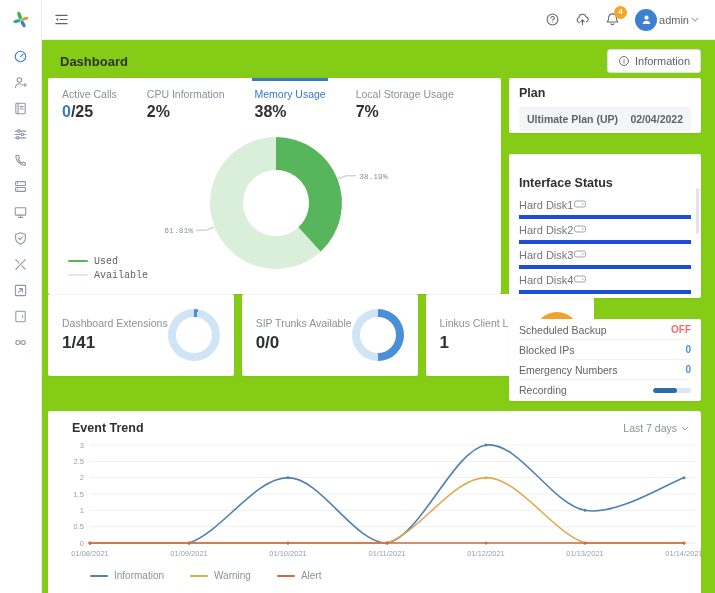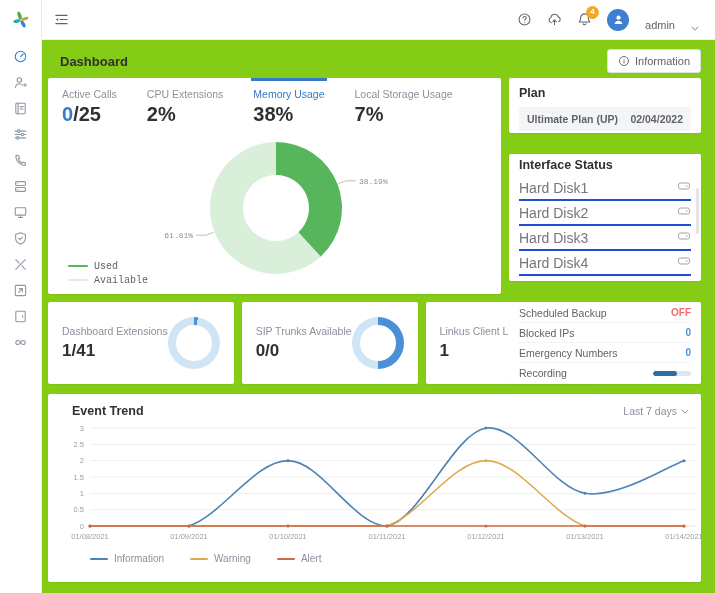--- a/index.html
+++ b/index.html
@@ -22,47 +22,47 @@
   .topbar { height:40px; background:#fff; border-bottom:1px solid #f0f0f2;
     display:flex; align-items:center; padding:0 16px 0 12px; }
   .hamburger { color:#5f6670; cursor:pointer; display:flex; }
   .topbar-spacer { flex:1; }
   .top-actions { display:flex; align-items:center; gap:15px; color:#5f6670; }
   .top-icon { position:relative; display:flex; cursor:pointer; }
   .top-icon svg { width:15px; height:15px; }
   .badge { position:absolute; top:-6px; right:-7px; background:#f5a623; color:#fff;
     font-size:8px; line-height:12px; min-width:13px; height:13px; border-radius:7px;
     text-align:center; font-weight:bold; }
-  .user { display:flex; align-items:flex-end; gap:16px; cursor:pointer; }
+  .user { display:flex; align-items:center; gap:2px; cursor:pointer; }
   .avatar { width:22px; height:22px; border-radius:50%; background:#3f7fd1;
     display:flex; align-items:center; justify-content:center; }
   .avatar svg { width:13px; height:13px; }
   .username { font-size:11px; color:#5f6670; }
   .caret { display:flex; color:#9aa0a8; }
 
   
   .content { flex:1; background:#84cc16; padding:6px 14px 10px 6px; overflow:hidden; }
   .page-header { height:30px; display:flex; align-items:center; justify-content:space-between;
     padding-left:12px; margin-bottom:2px; }
   .page-title { font-size:13px; font-weight:bold; color:#303133; }
   .info-btn { display:flex; align-items:center; gap:5px; background:#fff; border:1px solid #dcdfe6;
     border-radius:3px; height:24px; padding:0 10px; font-size:11px; color:#606266; cursor:pointer; }
   .info-btn svg { width:12px; height:12px; }
 
   .card { background:#fff; border-radius:2px; box-shadow:0 1px 2px rgba(0,0,0,.05); }
   .top-grid { display:flex; gap:8px; }
-  .left-col { flex:1; min-width:0; display:flex; flex-direction:column; gap:8px; }
+  .left-col { flex:1; min-width:0; display:flex; flex-direction:column; gap:0; }
   .right-col { width:192px; flex:0 0 192px; display:flex; flex-direction:column; gap:21px; }
 
   
   .stats-card { height:216px; position:relative; }
   .stat-tabs { display:flex; gap:26px; padding:0 12px; }
   .stat-tab { border-top:3px solid transparent; padding:7px 2px 4px; cursor:pointer; }
   .stat-tab .lbl { font-size:10.5px; color:#8a919c; margin-bottom:3px; white-space:nowrap; }
-  .stat-tab .val { font-size:20px; font-weight:bold; color:#303133; }
+  .stat-tab .val { font-size:16px; font-weight:bold; color:#303133; }
   .stat-tab.active { border-top-color:#3579c8; }
   .stat-tab.active .lbl { color:#3579c8; }
   .val .accent { color:#3579c8; }
   .donut-wrap { position:relative; height:165px;font-family:Liberation Mono, monospace; }
   .donut-legend { position:absolute; left:20px; bottom:12px; }
   .dl-item { display:flex; align-items:center; gap:6px; height:14px; cursor:pointer; }
   .dl-swatch { width:20px; height:2px; border-radius:1px; }
   .dl-label { font-size:10px; color:#606266; }
 
   
@@ -72,24 +72,24 @@
   .mini-info .val { font-size:17px; font-weight:bold; color:#303133; }
   .ring { width:52px; height:52px; border-radius:50%; position:relative; flex:0 0 52px; }
   .ring::after { content:""; position:absolute; inset:8px; background:#fff; border-radius:50%; }
   .solid-circle { width:46px; height:46px; border-radius:50%; background:#efa22d; flex:0 0 46px; }
 
   
   .plan-card { height:55px; padding:8px 10px 0; }
   .card-title { font-size:12.5px; font-weight:bold; color:#303133; }
   .plan-row { margin-top:7px; background:#f4f5f7; height:24px; display:flex; align-items:center;
     justify-content:space-between; padding:0 8px; font-size:10.5px; color:#606266;font-weight:bold; }
-  .interface-card { flex:1; padding:4px 10px 4px; position:relative; }
+  .interface-card { flex:1; padding:22px 10px 4px; position:relative; }
   .if-rows { margin-top:4px; }
-  .if-row { height:25px; display:flex; align-items:center; justify-content:space-between;
-    border-bottom:2px solid #1d4ed8; font-size:14px; color:#73767d; }
+  .if-row { height:25px; display:flex; align-items:center; justify-content:flex-start;
+    border-bottom:4px solid #1d4ed8; font-size:11px; color:#73767d; }
   .if-row svg { width:14px; height:14px; color:#9aa0a8; }
   .if-scroll { position:absolute; right:2px; top:34px; width:3px; height:46px;
     background:#e2e4e9; border-radius:2px; cursor:pointer; }
   .status-card { height:82px; padding:0 10px; display:flex; flex-direction:column; justify-content:center; }
   .st-row { height:20px; display:flex; align-items:center; justify-content:space-between;
     border-bottom:1px solid #f2f3f5; font-size:10.5px; color:#606266; }
   .st-row:last-child { border-bottom:none; }
   .st-val { font-size:10px; font-weight:bold; }
   .pg { width:38px; height:5px; background:#dbe7f3; border-radius:3px; overflow:hidden; }
   .pg i { display:block; height:100%; background:#2e6da4; border-radius:3px; }
@@ -260,21 +260,21 @@
       <div class="top-grid">
         <div class="left-col">
 
           <div class="card stats-card">
             <div class="stat-tabs" id="stat-tabs">
                 <div class="stat-tab">
                   <div class="lbl">Active Calls</div>
                   <div class="val"><span class="accent">0</span><span>/25</span></div>
                 </div>
                 <div class="stat-tab">
-                  <div class="lbl">CPU Extensions</div>
+                  <div class="lbl">CPU Information</div>
                   <div class="val">2%</div>
                 </div>
                 <div class="stat-tab active">
                   <div class="lbl">Memory Usage</div>
                   <div class="val">38%</div>
                 </div>
                 <div class="stat-tab">
                   <div class="lbl">Local Storage Usage</div>
                   <div class="val">7%</div>
                 </div>

